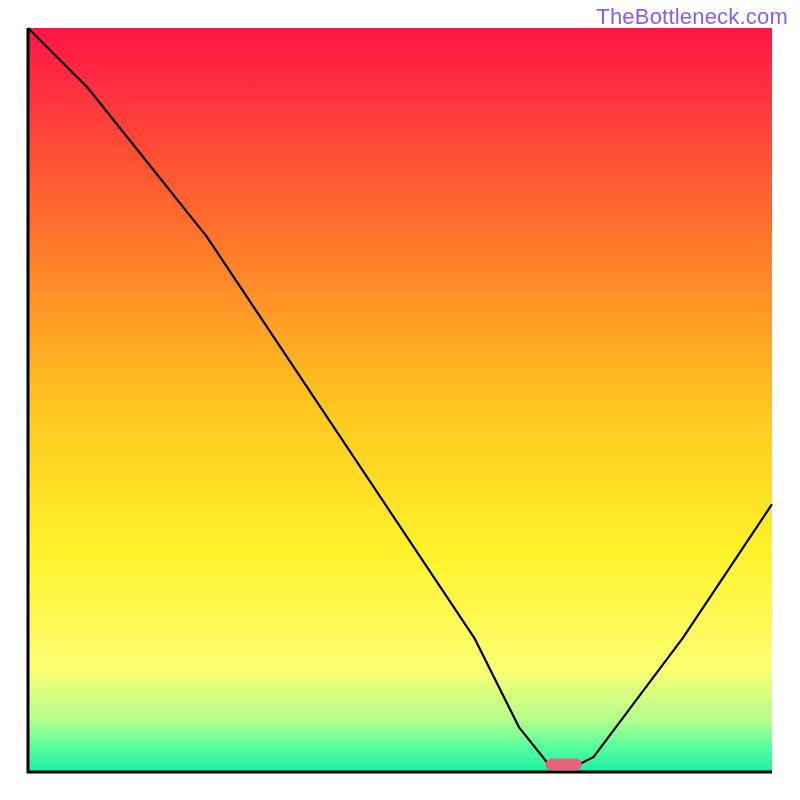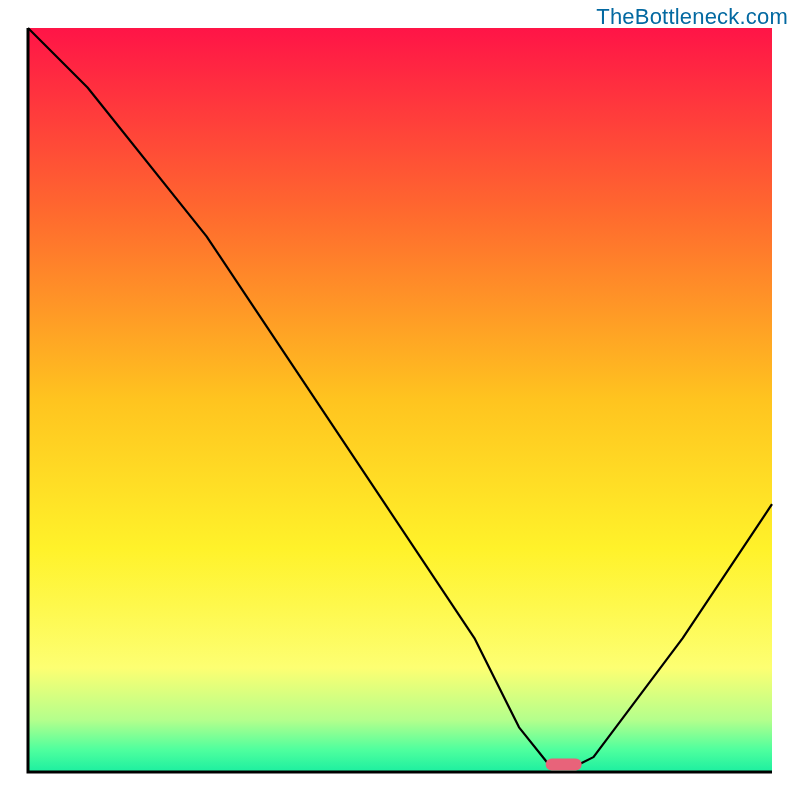--- a/index.html
+++ b/index.html
@@ -12,21 +12,21 @@
   }
   .chart-container {
     position: relative;
     width: 800px;
     height: 800px;
   }
   .watermark {
     position: absolute;
     top: 4px;
     right: 12px;
-    color: #0369a1;
+    color: #8b5cf6;
     font-size: 22px;
     font-weight: 500;
     letter-spacing: 0.2px;
     z-index: 10;
   }
   svg {
     display: block;
   }
 </style>
 </head>

